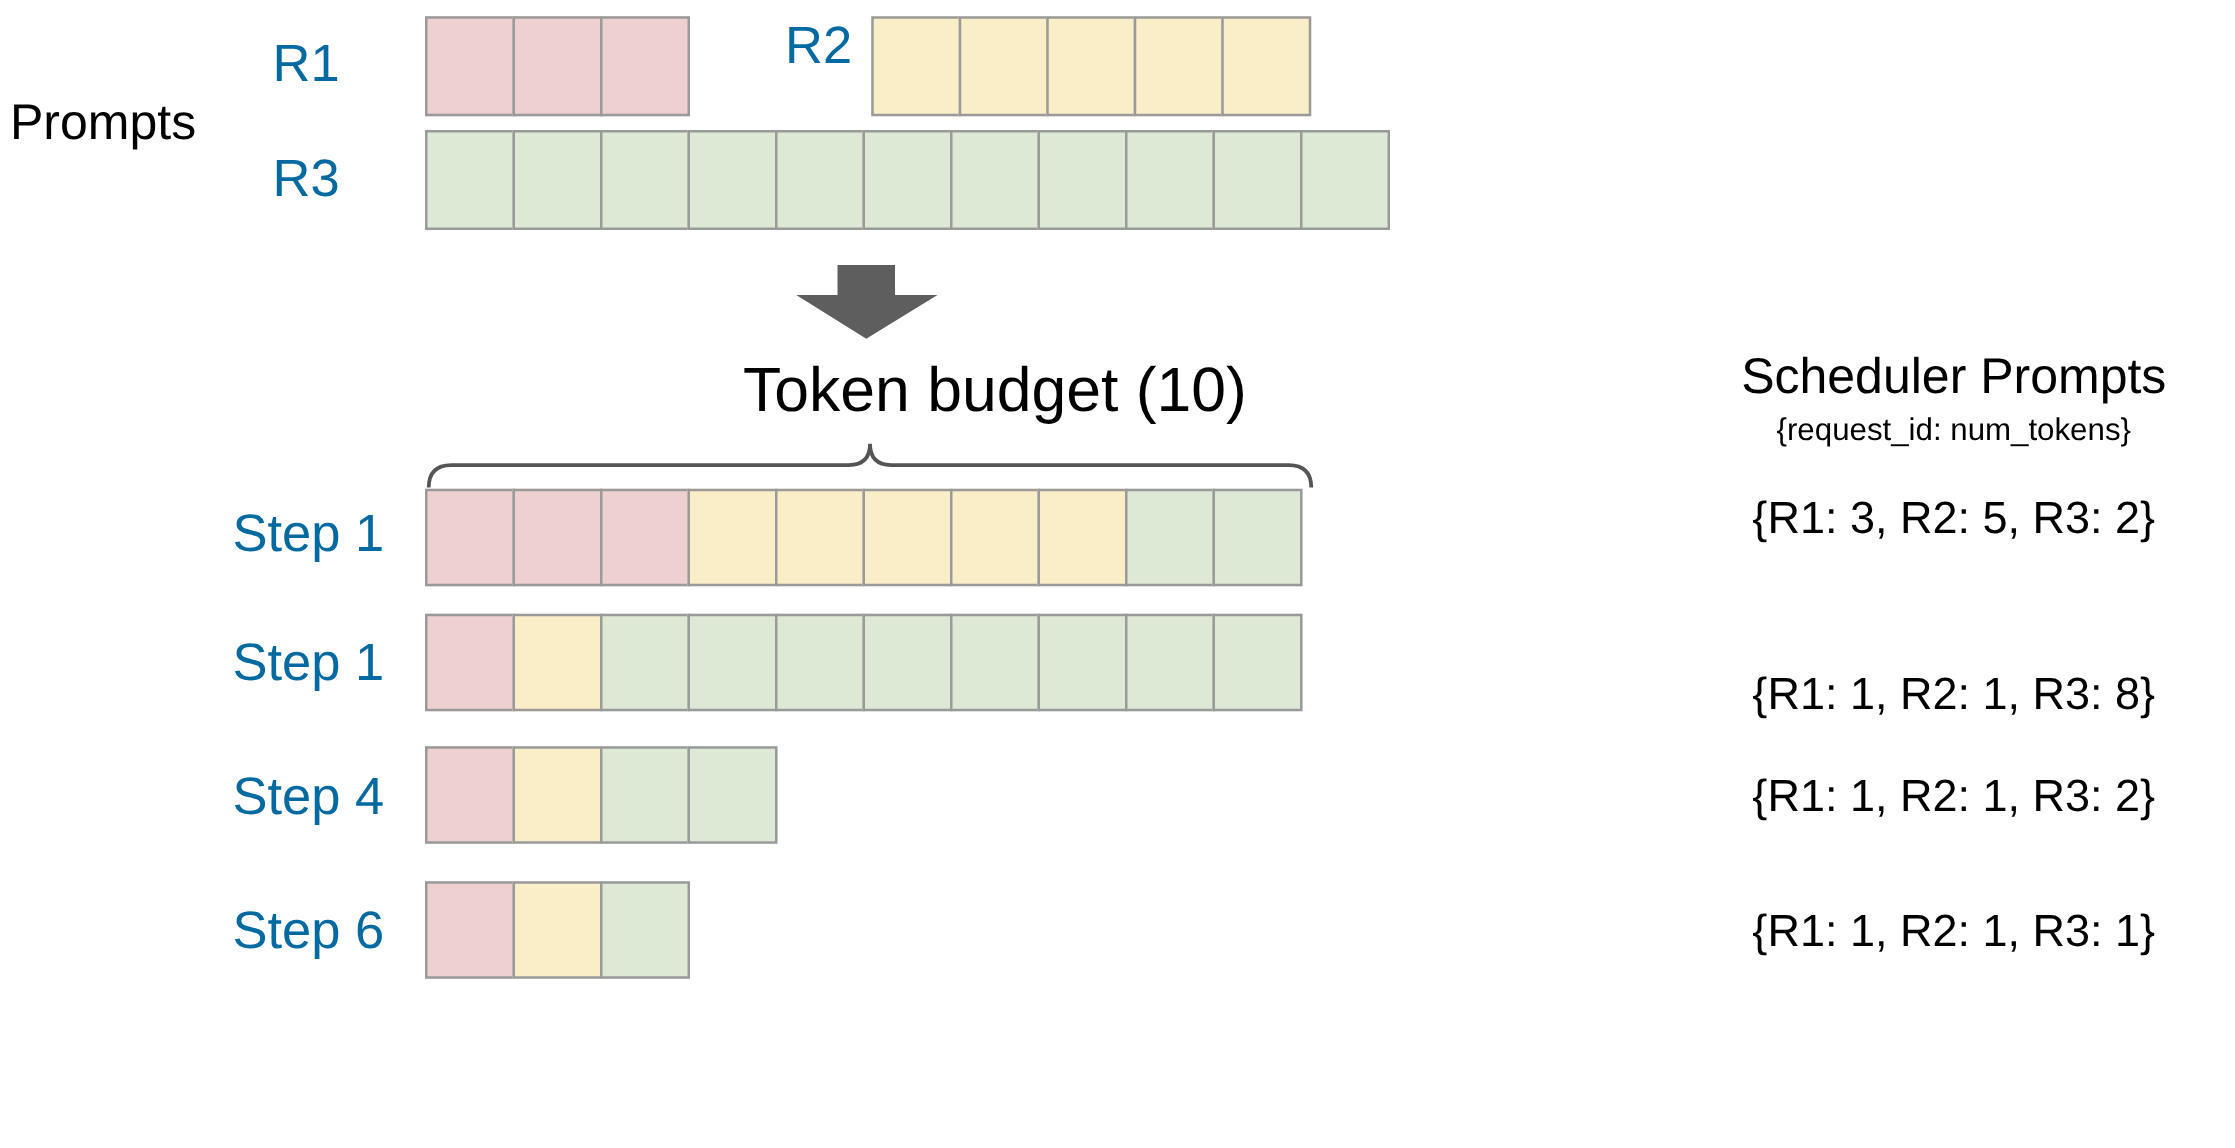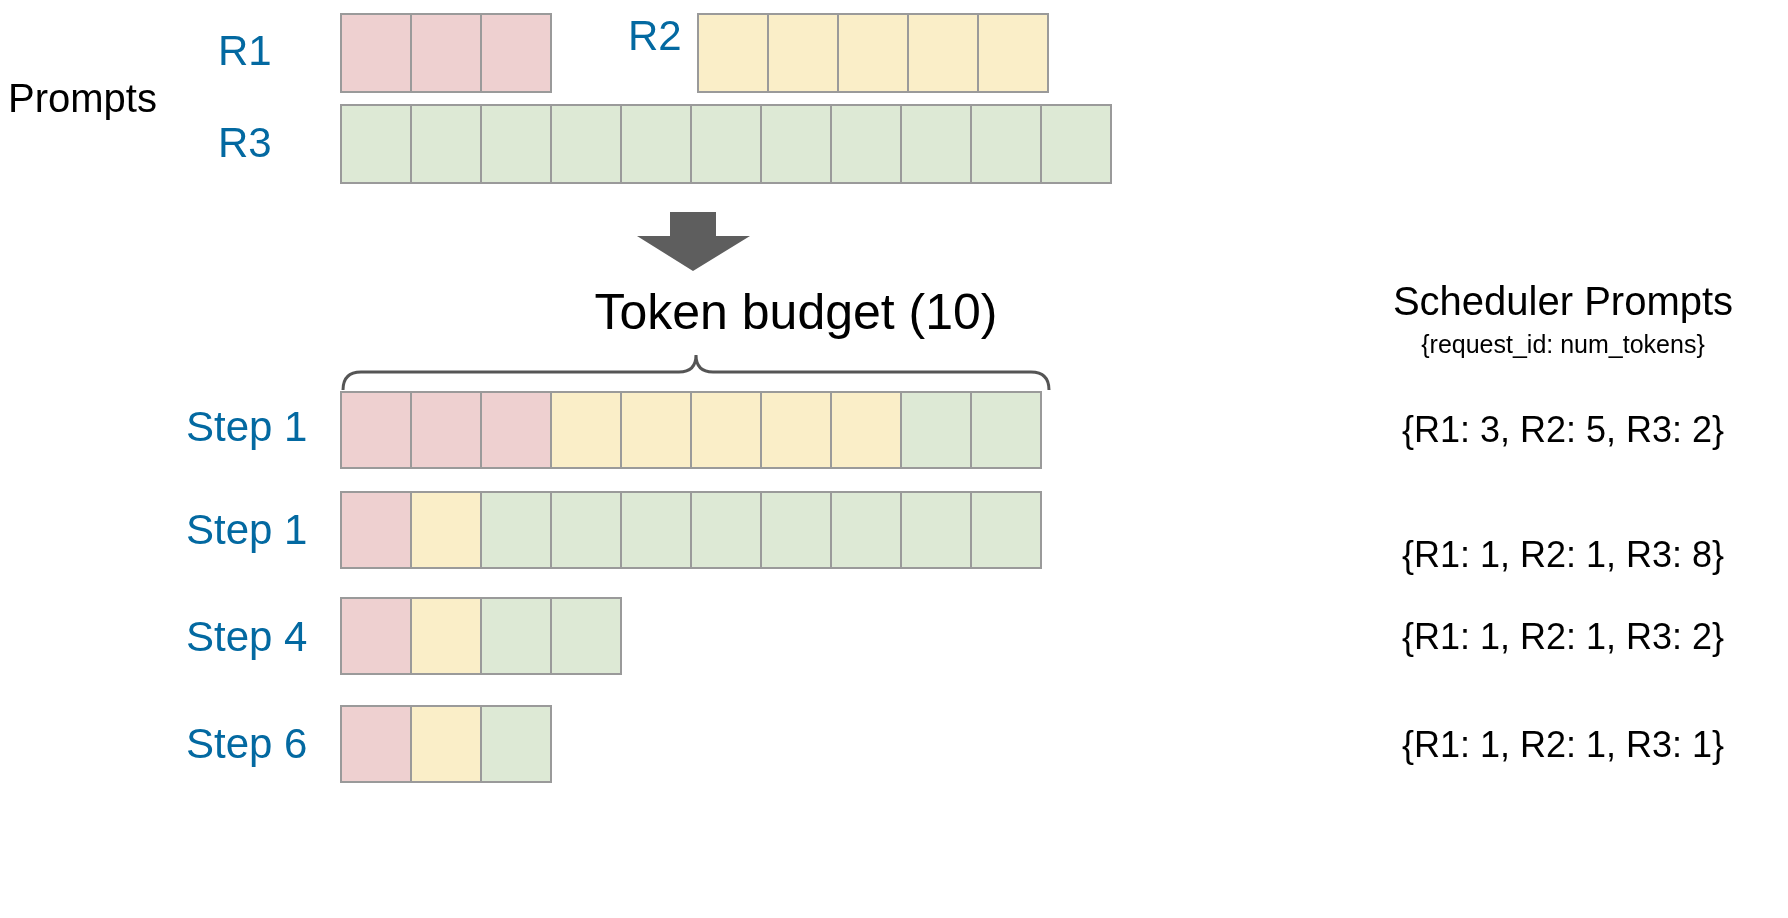--- a/index.html
+++ b/index.html
@@ -167,19 +167,19 @@
 <div class="abs row" style="left: 340px; top: 705px; height: 78px; width: 214px;">
     <div class="cell" style="width: 72px; background: rgb(238, 208, 208);"></div>
     <div class="cell" style="width: 72px; background: rgb(250, 238, 200);"></div>
     <div class="cell" style="width: 72px; background: rgb(221, 233, 213);"></div>
   </div>
 
 <div class="abs sched-title" style="left:1338px; top:281px; width:450px;">Scheduler Prompts</div>
 
 <div class="abs sched-sub" style="left:1338px; top:332px; width:450px;">{request_id: num_tokens}</div>
 
-<div class="abs sched-line" style="left:1338px; top:412px; width:450px;">{R1: 3, R2: 5, R3: 2}</div>
+<div class="abs sched-line" style="left:1338px; top:396px; width:450px;">{R1: 3, R2: 5, R3: 2}</div>
 
 <div class="abs sched-line" style="left:1338px; top:513px; width:450px;margin-top:24px;">{R1: 1, R2: 1, R3: 8}</div>
 
 <div class="abs sched-line" style="left:1338px; top:619px; width:450px;">{R1: 1, R2: 1, R3: 2}</div>
 
 <div class="abs sched-line" style="left:1338px; top:727px; width:450px;">{R1: 1, R2: 1, R3: 1}</div>
 
 </body></html>

